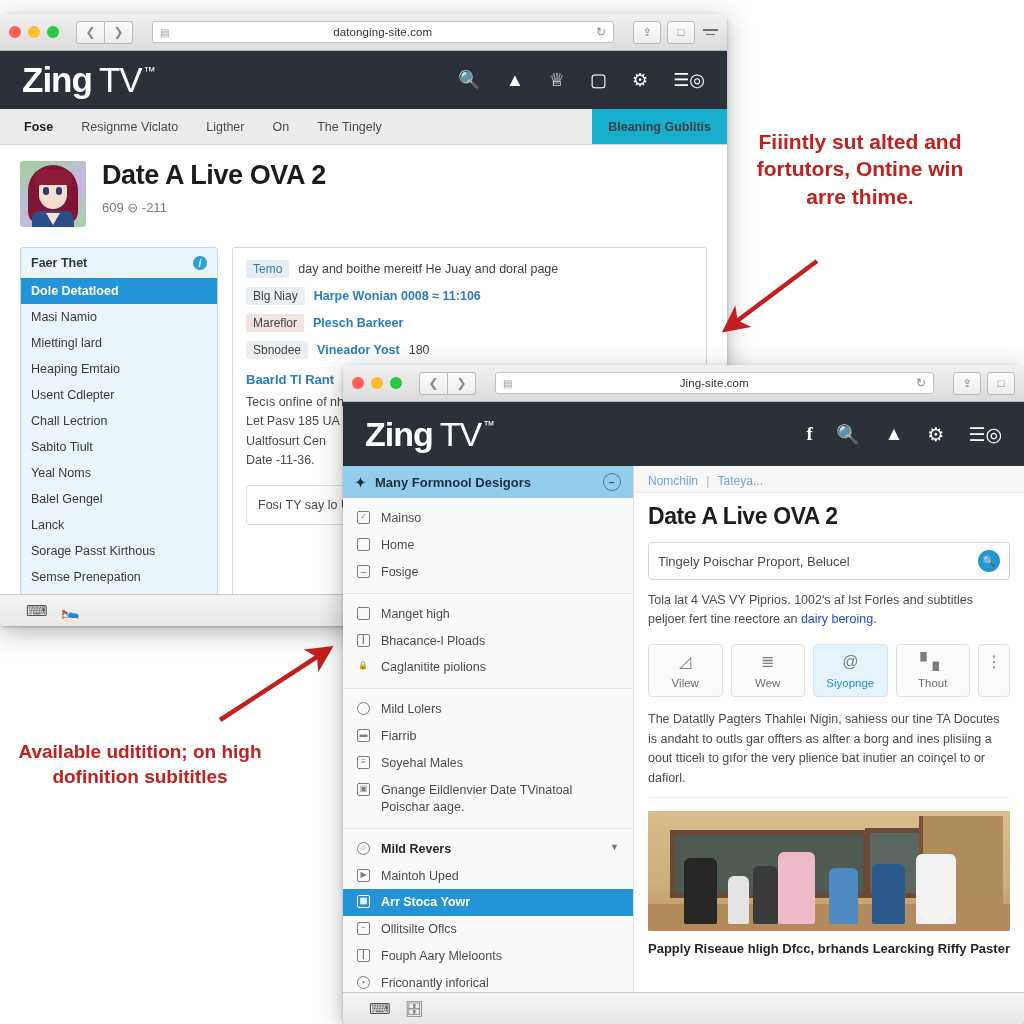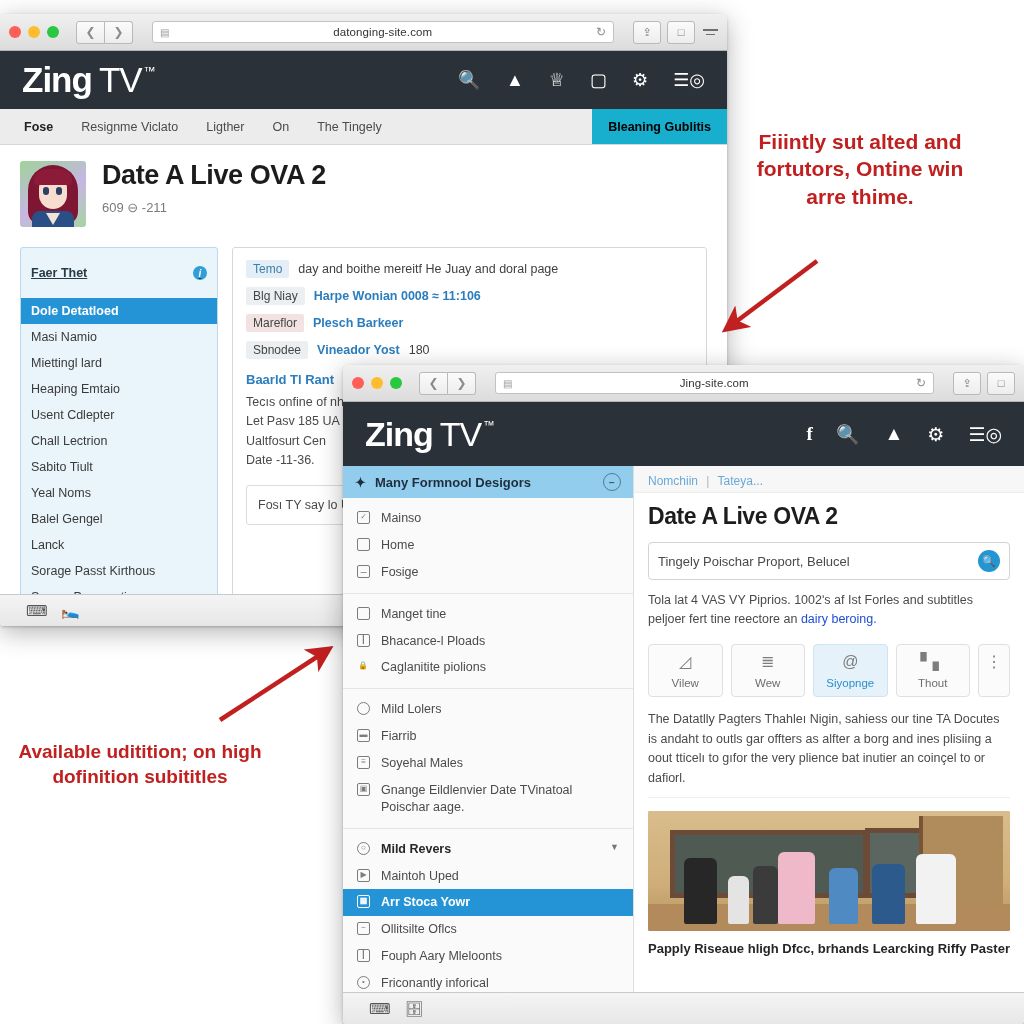--- a/index.html
+++ b/index.html
@@ -54,42 +54,42 @@
   #win-back{left:0;top:14px;width:727px;height:612px;}
   #win-back .site-header{height:58px;}
   #win-back .brand{font-size:35px;}
   #win-back .hicons{gap:25px;}
   #win-back .hicon{font-size:18px;}
 
   .subnav{height:35px;background:#ececec;border-bottom:1px solid #d6d6d6;
     display:flex;align-items:stretch;}
   .subnav .sn-item{display:flex;align-items:center;padding:0 14px;font-size:12.5px;color:#4b4b4b;}
   .subnav .sn-item.first{font-weight:bold;color:#222;padding-left:24px;}
-  .subnav .sn-tab{margin-left:auto;background:#18aecd;color:#000000;font-weight:bold;font-size:12.5px;
+  .subnav .sn-tab{margin-left:auto;background:#18aecd;color:#404040;font-weight:bold;font-size:12.5px;
     display:flex;align-items:center;padding:12px 16px;}
 
   .page-body{background:#fff;padding:16px 20px 0 20px;box-sizing:border-box;}
   .title-row{display:flex;align-items:flex-start;gap:16px;}
   .poster{width:66px;height:66px;border-radius:3px;overflow:hidden;flex:none;position:relative;
     background:linear-gradient(150deg,#9fd39a,#c7b6e3 55%,#a7d5a2);}
   .poster .hair{position:absolute;left:8px;top:4px;width:50px;height:60px;border-radius:26px 26px 14px 14px;background:#7e1633;}
   .poster .face{position:absolute;left:19px;top:14px;width:28px;height:34px;border-radius:14px 14px 15px 15px;background:#f6ddd0;}
   .poster .fringe{position:absolute;left:14px;top:8px;width:38px;height:16px;border-radius:19px 19px 6px 6px;background:#8c1b3a;}
   .poster .eye{position:absolute;width:6px;height:8px;border-radius:3px;background:#2d3f63;top:26px;}
   .poster .eye.e1{left:23px;} .poster .eye.e2{left:36px;}
   .poster .body{position:absolute;left:12px;bottom:0;width:42px;height:16px;background:#2a4f86;border-radius:8px 8px 0 0;}
   .poster .collar{position:absolute;left:26px;bottom:2px;width:14px;height:12px;background:#f3e3d6;
     clip-path:polygon(50% 100%,0 0,100% 0);}
   .big-title{font-size:27px;font-weight:bold;color:#1c1c1c;letter-spacing:-.4px;line-height:1.1;}
   .sub-stats{font-size:13px;color:#7b7b7b;margin-top:9px;}
 
   .two-col{display:flex;gap:14px;margin-top:20px;}
   .side-card{width:196px;flex:none;border:1px solid #bcd9ea;border-radius:3px;background:#eaf4fb;overflow:hidden;}
   .side-head{display:flex;align-items:flex-start;justify-content:space-between;
-    padding:18px 10px;font-weight:bold;font-size:12.5px;color:#283a45;text-decoration:underline;}
+    padding:8px 10px;font-weight:bold;font-size:12.5px;color:#283a45;}
   .info-dot{width:14px;height:14px;border-radius:50%;background:#2f9fd6;color:#fff;font-size:10px;
     display:flex;align-items:center;justify-content:center;font-weight:bold;font-style:italic;}
   .side-item{padding:6px 10px;font-size:12.5px;color:#3a3a3a;}
   .side-item.active{background:#2494d6;color:#fff;font-weight:bold;}
 
   .main-card{flex:1;border:1px solid #d8d8d8;border-radius:3px;background:#fff;padding:12px 13px;box-sizing:border-box;overflow:hidden;}
   .meta-row{display:flex;align-items:center;gap:9px;margin-bottom:9px;font-size:12.5px;}
   .chip{padding:2px 7px;border-radius:2px;font-size:12px;color:#444;background:#eceff1;white-space:nowrap;}
   .chip.pink{background:#f3e2e2;}
   .meta-txt{color:#3f3f3f;white-space:nowrap;}
@@ -373,21 +373,21 @@
           </div>
           <div class="fw-item">
             <span class="fw-ico">⚊</span>
             <span>Fosige</span>
           </div>
         </div>
 
         <div class="fw-group">
           <div class="fw-item">
             <span class="fw-ico"></span>
-            <span>Manget tine</span>
+            <span>Manget high</span>
           </div>
           <div class="fw-item">
             <span class="fw-ico">┃</span>
             <span>Bhacance-l Ploads</span>
           </div>
           <div class="fw-item">
             <span class="fw-ico nob">🔒</span>
             <span>Caglanitite piolions</span>
           </div>
         </div>

